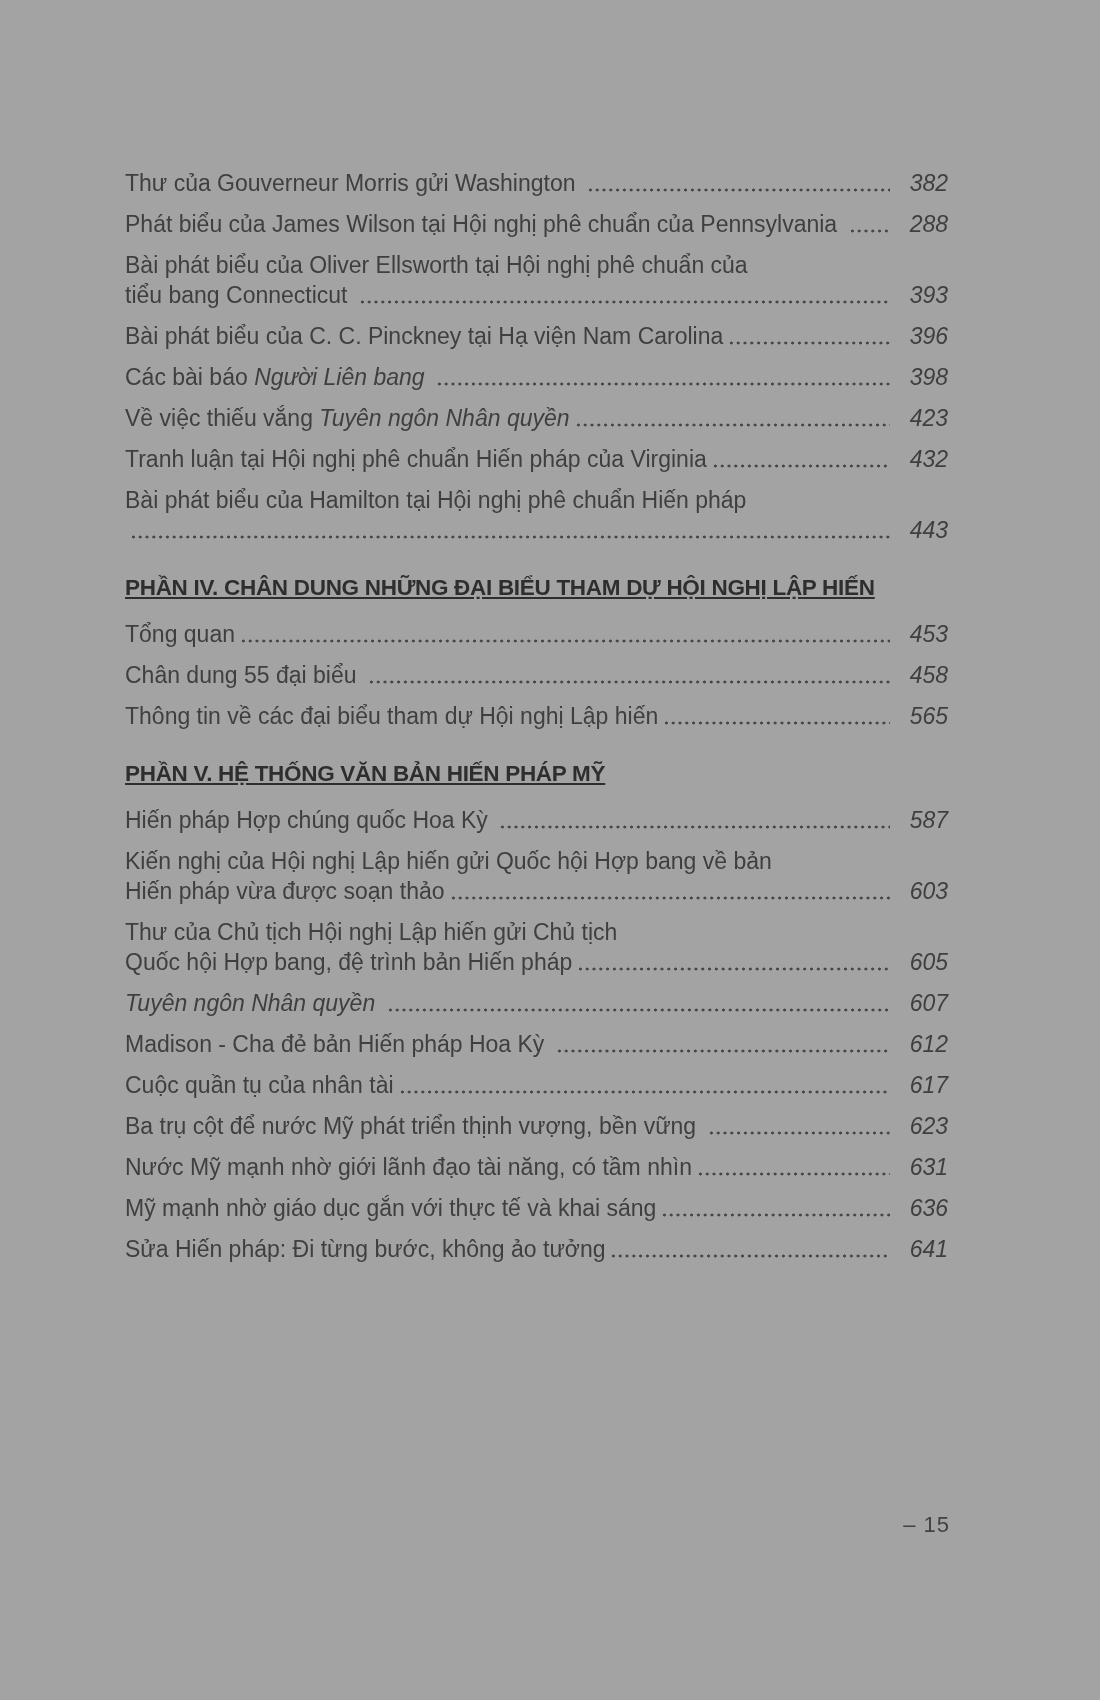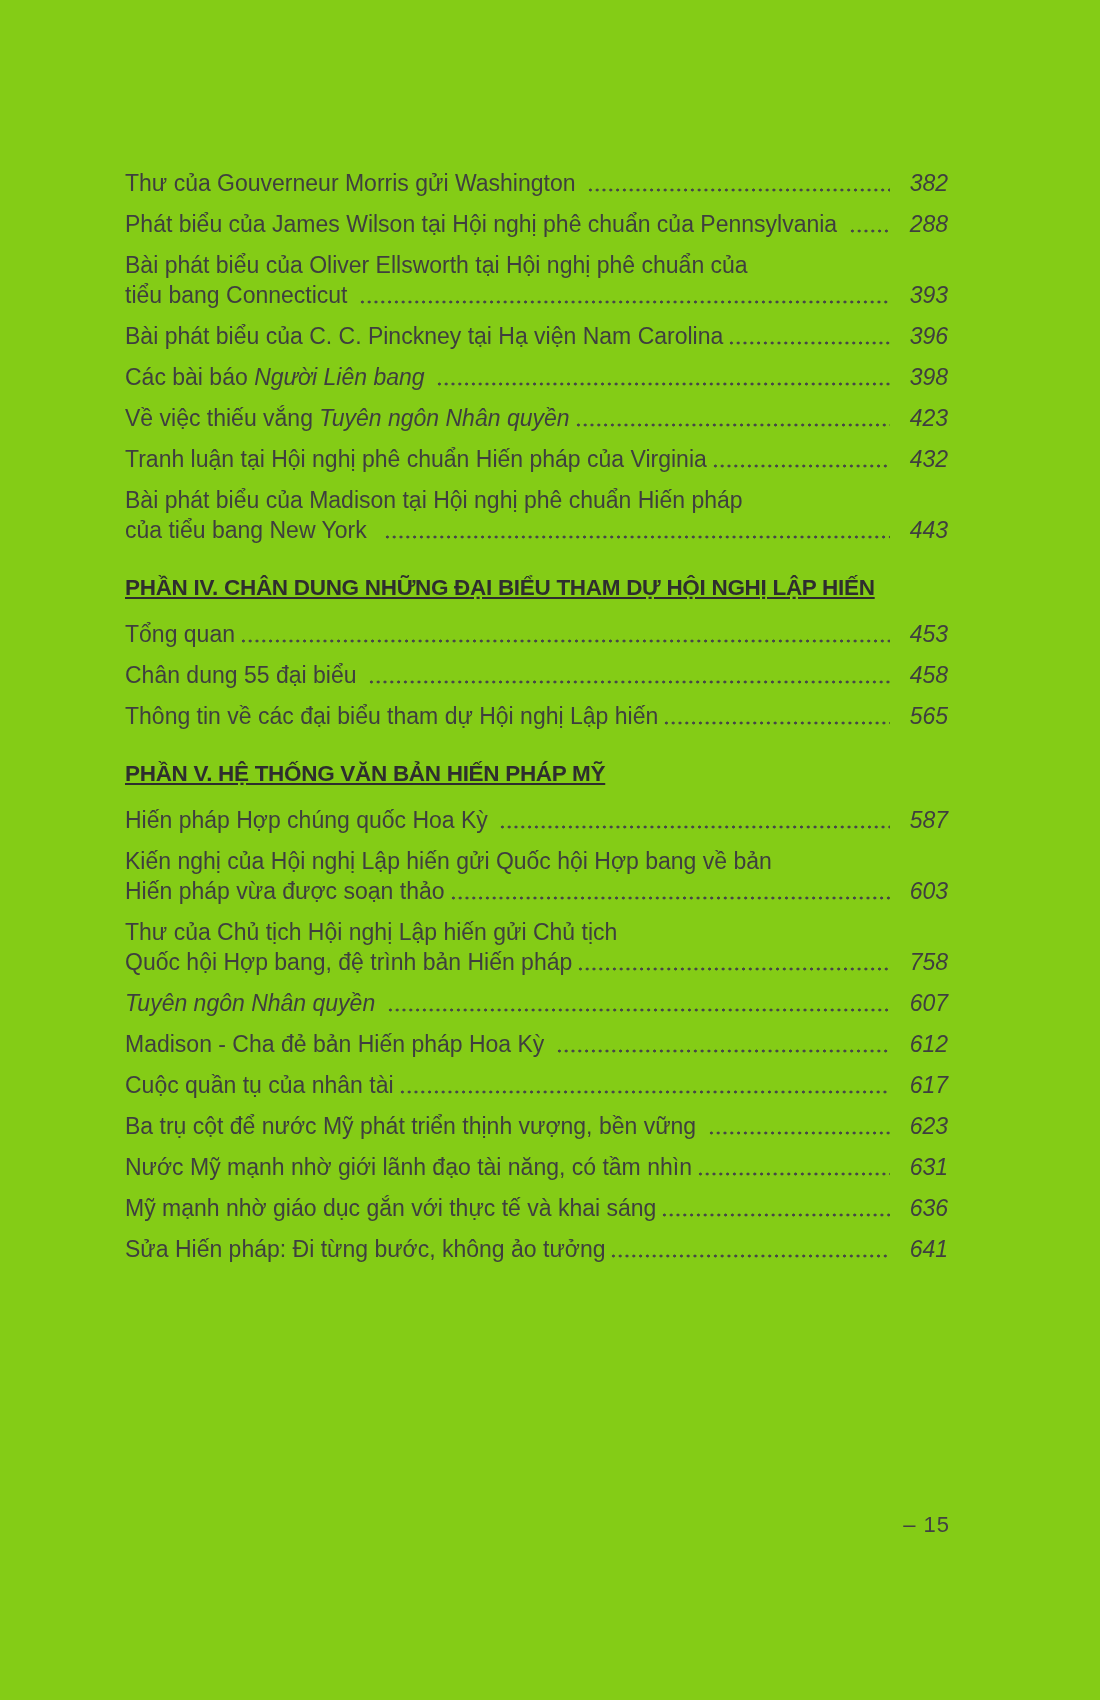--- a/index.html
+++ b/index.html
@@ -2,21 +2,21 @@
 <html><head>
 <meta charset="utf-8">
 <style>
   html,body{margin:0;padding:0;background:#ffffff;}
   body{
     width:1100px;height:1700px;
     font-family:"Liberation Sans","DejaVu Sans",sans-serif;
     color:#3f3f3f;
     -webkit-font-smoothing:antialiased;
   }
-  .page{position:relative;width:1100px;height:1700px;background:#84cc16;overflow:hidden;}
+  .page{position:relative;width:1100px;height:1700px;background:#a3a3a3;overflow:hidden;}
   .content{position:absolute;left:125px;top:168px;width:823px;}
   .item{font-size:23px;line-height:30px;margin-bottom:11px;}
   .line{white-space:nowrap;}
   .row{display:flex;align-items:baseline;}
   .t{white-space:pre;}
   .it{font-style:italic;}
   .fill{
     flex:1 1 auto;min-width:14px;height:10px;
     align-self:flex-end;margin:0 2px 3px 5px;
     background-image:radial-gradient(circle,#474747 1.25px,rgba(0,0,0,0) 1.8px);
@@ -90,24 +90,23 @@
       </div>
       <div class="item">
         <div class="row">
           <span class="t">Tranh luận tại Hội nghị phê chuẩn Hiến pháp của Virginia</span>
           <span class="fill"></span>
           <span class="pg">432</span>
         </div>
       </div>
       <div class="item">
         <div class="line">
-          <span class="t">Bài phát biểu của Madison tại Hội nghị phê chuẩn Hiến pháp</span>
-        </div>
-        <div class="row">
-          <span class="t">của tiểu bang New York  </span>
+          <span class="t">Bài phát biểu của Hamilton tại Hội nghị phê chuẩn Hiến pháp</span>
+        </div>
+        <div class="row">
           <span class="fill"></span>
           <span class="pg">443</span>
         </div>
       </div>
     </div>
 
     <div class="section">
       <div class="heading">PHẦN IV. CHÂN DUNG NHỮNG ĐẠI BIỂU THAM DỰ HỘI NGHỊ LẬP HIẾN</div>
       <div class="item">
         <div class="row">
@@ -151,21 +150,21 @@
           <span class="pg">603</span>
         </div>
       </div>
       <div class="item">
         <div class="line">
           <span class="t">Thư của Chủ tịch Hội nghị Lập hiến gửi Chủ tịch</span>
         </div>
         <div class="row">
           <span class="t">Quốc hội Hợp bang, đệ trình bản Hiến pháp</span>
           <span class="fill"></span>
-          <span class="pg">758</span>
+          <span class="pg">605</span>
         </div>
       </div>
       <div class="item">
         <div class="row">
           <span class="t it">Tuyên ngôn Nhân quyền </span>
           <span class="fill"></span>
           <span class="pg">607</span>
         </div>
       </div>
     </div>

